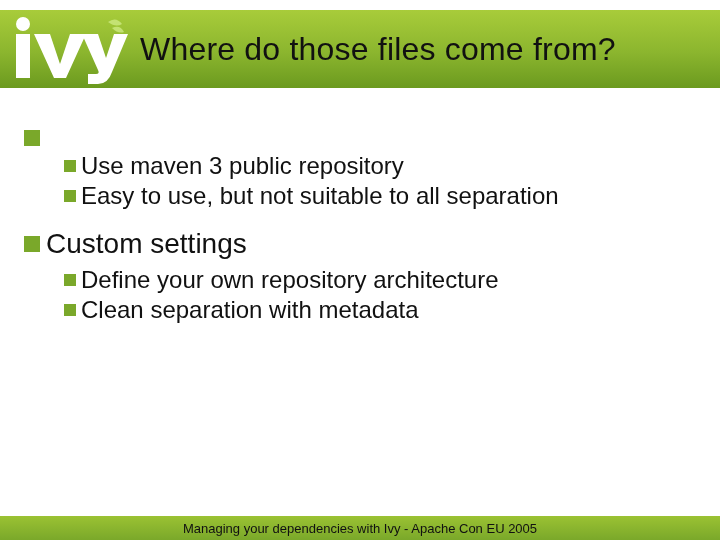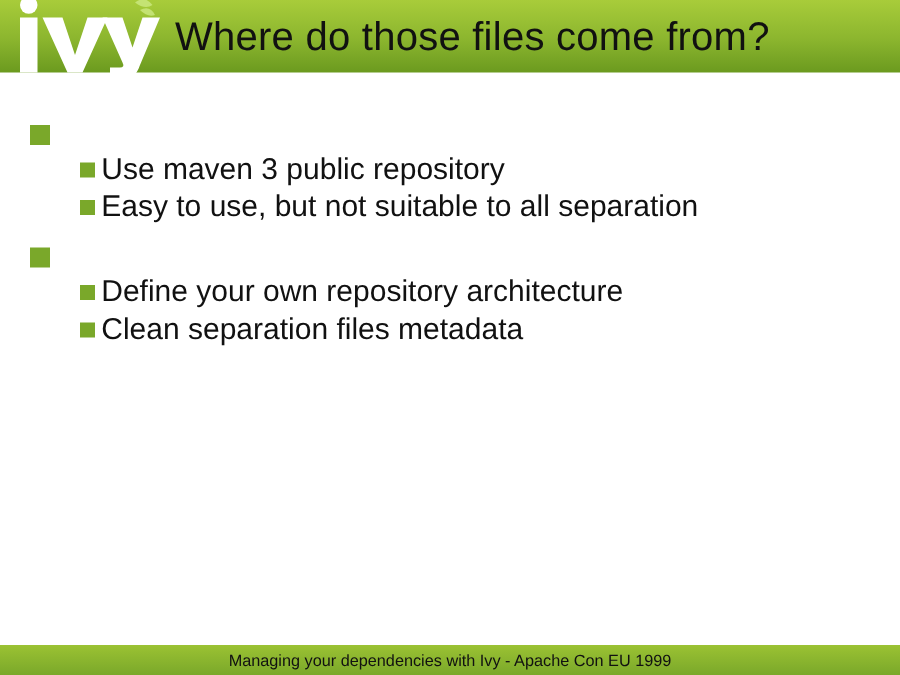--- a/index.html
+++ b/index.html
@@ -6,25 +6,26 @@
   body {
     width: 720px;
     height: 540px;
     background: #ffffff;
     font-family: Arial, Helvetica, sans-serif;
     position: relative;
     overflow: hidden;
   }
   .header {
     width: 100%;
-    height: 58px;
+    height: 78px;
     background: linear-gradient(to bottom, #a8cc3a 0%, #8bb52e 55%, #6b9a1f 100%);
     display: flex;
     align-items: center;
     position: relative;
+    margin-top: 10px;
   }
   .logo {
     width: 130px;
     height: 78px;
     position: relative;
     flex-shrink: 0;
     display: flex;
     align-items: center;
     justify-content: center;
   }
@@ -123,29 +124,30 @@
       <span class="text">Use maven 3 public repository</span>
     </div>
     <div class="sub-item">
       <div class="bullet-sm"></div>
       <span class="text">Easy to use, but not suitable to all separation</span>
     </div>
   </div>
 
   <div class="section-heading" style="margin-top:18px;">
     <div class="bullet-lg"></div>
+    <span class="text">Custom settings</span>
   </div>
   <div class="sub-list">
     <div class="sub-item">
       <div class="bullet-sm"></div>
       <span class="text">Define your own repository architecture</span>
     </div>
     <div class="sub-item">
       <div class="bullet-sm"></div>
-      <span class="text">Clean separation files metadata</span>
+      <span class="text">Clean separation with metadata</span>
     </div>
   </div>
 
 </div>
 
 <div class="footer">
-  <span>Managing your dependencies with Ivy - Apache Con EU 1999</span>
+  <span>Managing your dependencies with Ivy - Apache Con EU 2005</span>
 </div>
 
 </body></html>

